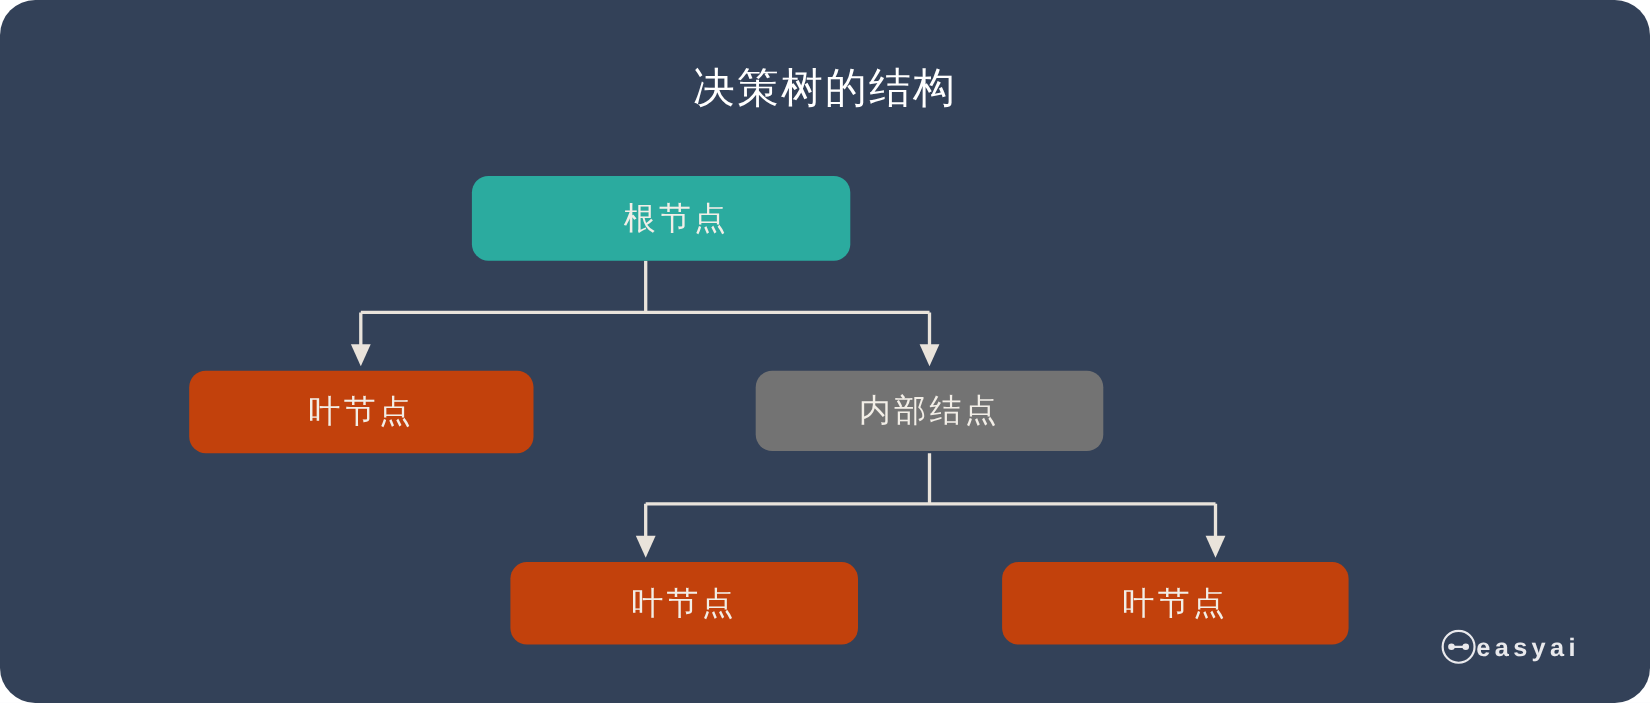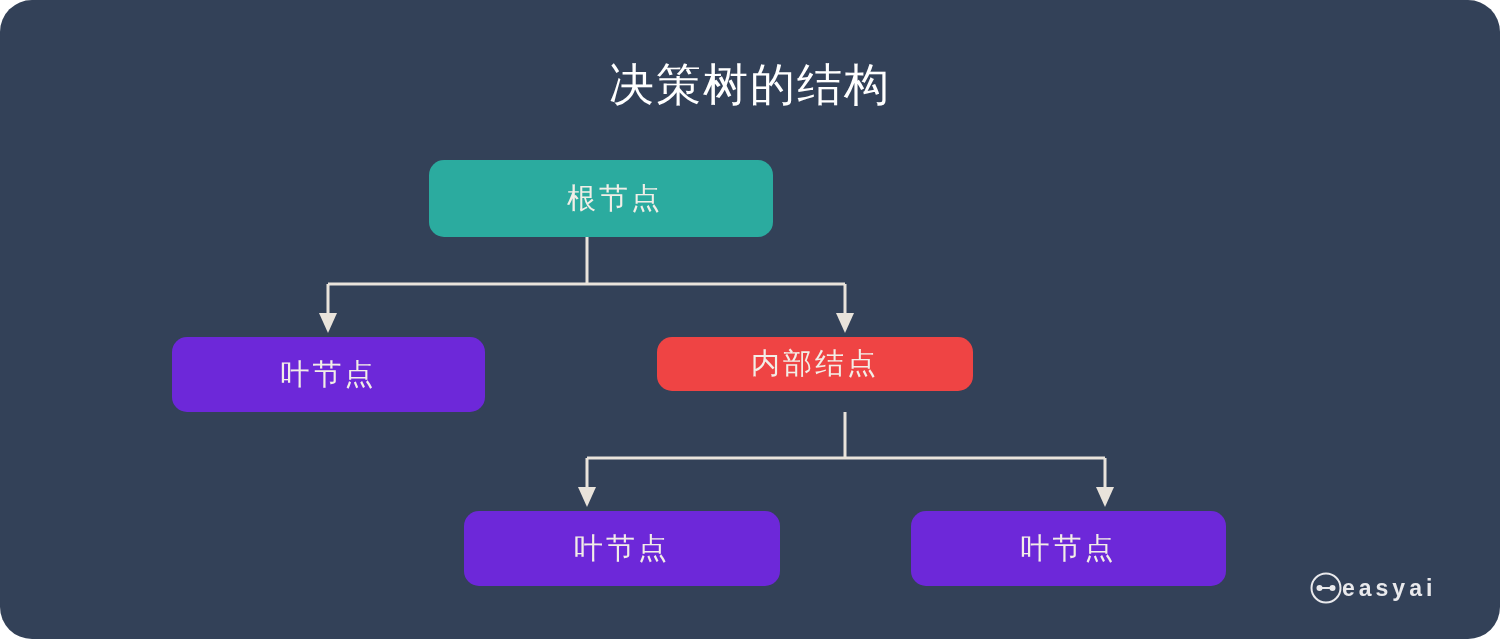--- a/index.html
+++ b/index.html
@@ -18,21 +18,21 @@
     border-radius: 32px;
     overflow: hidden;
   }
   .title {
     position: absolute;
     top: 55px;
     left: 0;
     width: 100%;
     text-align: center;
     color: #ffffff;
-    font-size: 45px;
+    font-size: 38px;
     font-weight: 500;
     letter-spacing: 2px;
     margin: 0;
   }
   .connectors {
     position: absolute;
     top: 0;
     left: 0;
     width: 1500px;
     height: 639px;
@@ -47,24 +47,24 @@
     color: #F2EEE7;
     font-size: 29px;
     letter-spacing: 3px;
   }
   .node-root {
     left: 429px; top: 160px; width: 316px; height: 77px;
     background: #2BAB9F;
     padding-left: 28px;
   }
   .node-internal {
-    left: 657px; top: 337px; width: 316px; height: 54px;
-    background: #ef4444;
+    left: 687px; top: 337px; width: 316px; height: 73px;
+    background: #737373;
   }
-  .node-leaf { background: #6d28d9; }
+  .node-leaf { background: #c2410c; }
   .node-leaf-left   { left: 172px; top: 337px; width: 313px; height: 75px; }
   .node-leaf-bl     { left: 464px; top: 511px; width: 316px; height: 75px; }
   .node-leaf-br     { left: 911px; top: 511px; width: 315px; height: 75px; }
 
   .brand {
     position: absolute;
     left: 1310px;
     top: 572px;
     display: flex;
     align-items: center;

